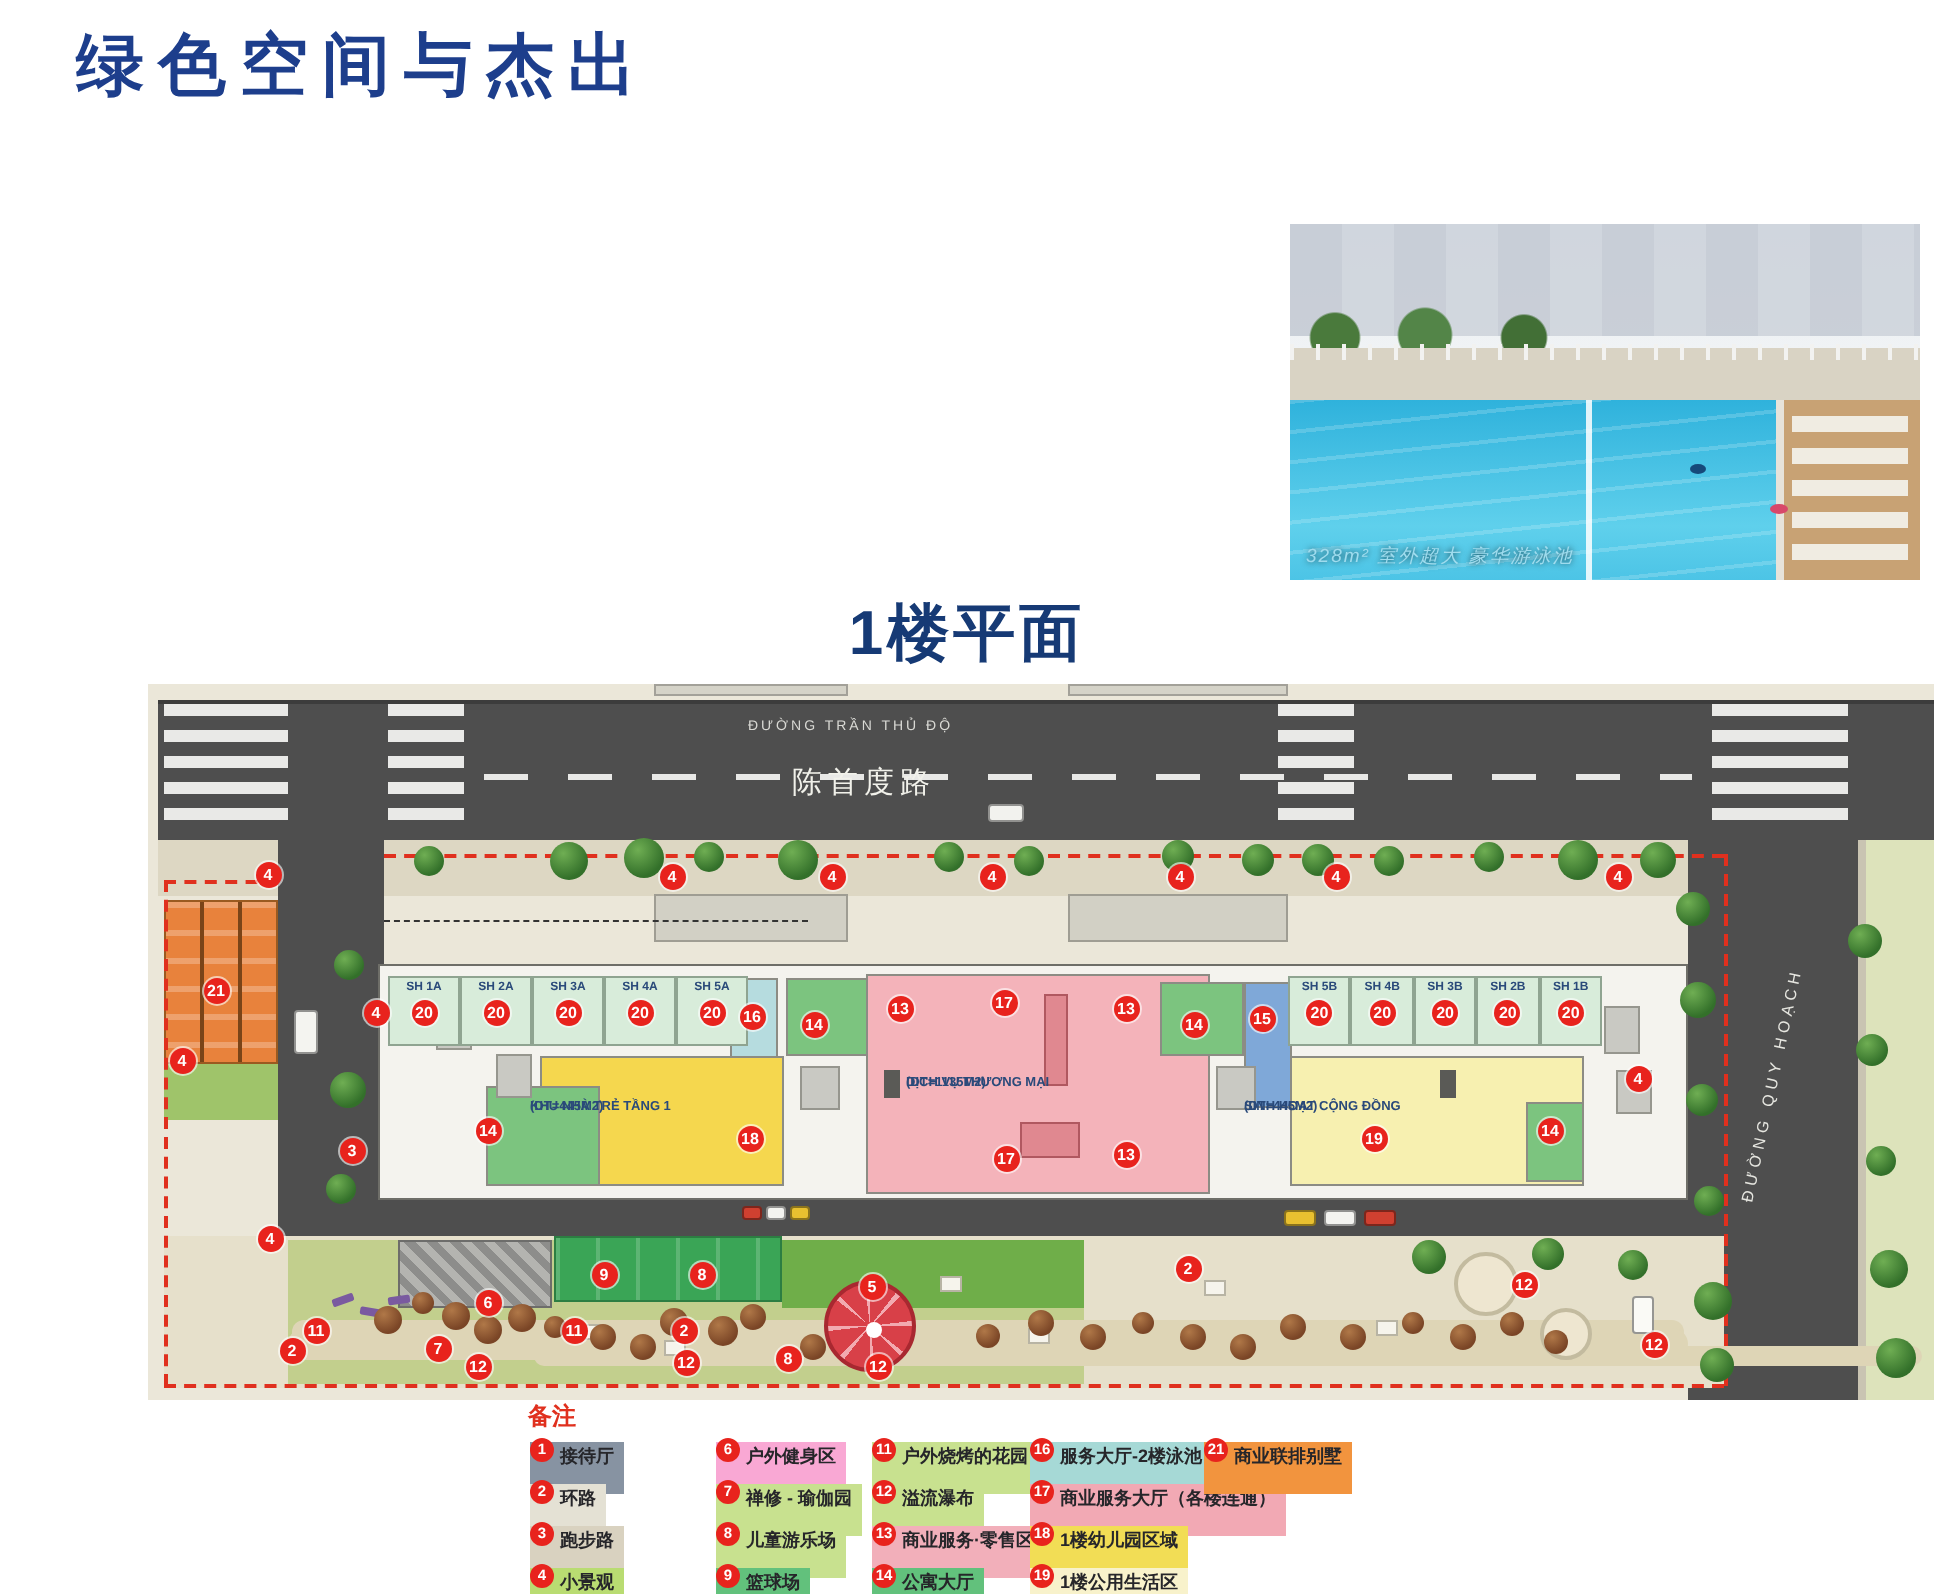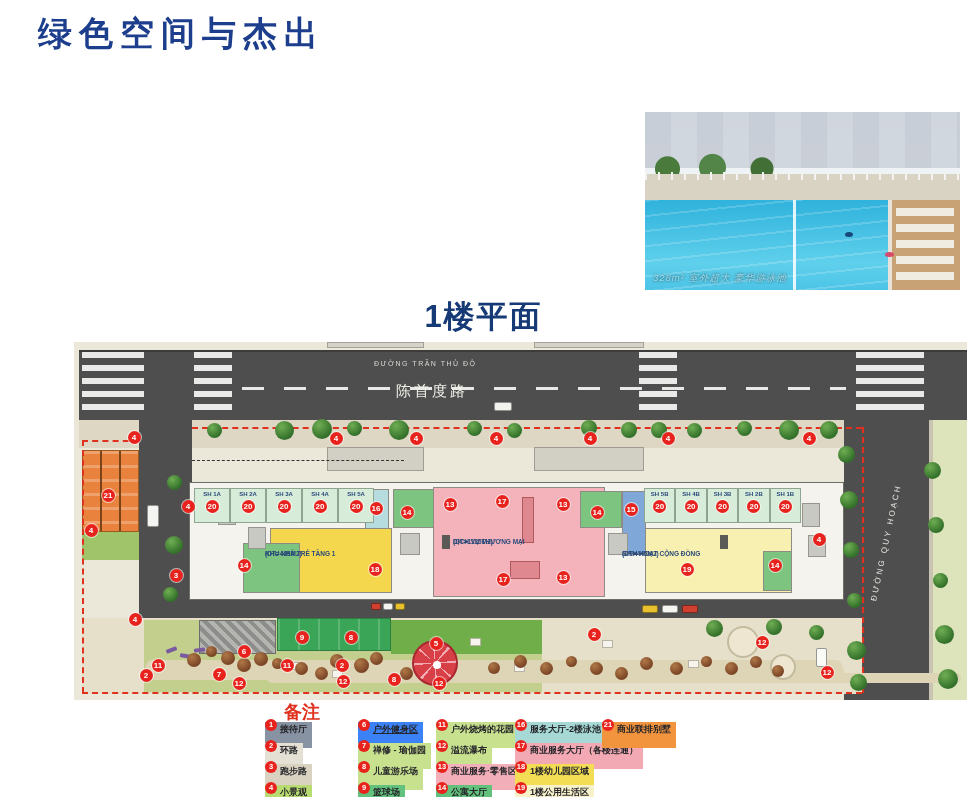--- a/index.html
+++ b/index.html
@@ -170,21 +170,21 @@
   .pav{left:330px;top:22px;width:46px;height:46px;border-radius:50%;
      background:repeating-conic-gradient(#d84048 0 38deg,#f2aab0 38deg 45deg);
      border:2px solid #a82830;z-index:6;}
   .pav::after{content:"";position:absolute;left:19px;top:19px;width:8px;height:8px;border-radius:50%;background:#fff;}
   .plaza{border-radius:50%;background:#eee6d0;border:2px solid #c3bb9f;}
   .wsq{background:#f6f4ec;border:1px solid #b8b4a4;z-index:4;}
   .lounger{width:11px;height:4px;background:#7a5aa0;border-radius:1px;z-index:5;}
 
   
   .legend{position:absolute;left:262px;top:700px;width:460px;height:95px;}
-  .legend-title{position:absolute;left:2px;top:0;font-size:18px;font-weight:bold;color:#e0301e;margin-left:20px;}
+  .legend-title{position:absolute;left:2px;top:0;font-size:12px;font-weight:bold;color:#e0301e;}
   .lcol{position:absolute;top:18px;}
   .litem{position:relative;height:14px;margin-bottom:7px;white-space:nowrap;}
   .lchip{display:inline-block;height:14px;line-height:14px;padding:0 5px 12px 15px;
      font-size:9px;font-weight:bold;color:#26262a;}
   .lnum{position:absolute;left:0;top:1px;width:12px;height:12px;border-radius:50%;background:#e8231d;
      color:#fff;font-size:7.5px;font-weight:bold;text-align:center;line-height:12px;z-index:2;}
 </style>
 </head>
 <body>
 
@@ -460,21 +460,21 @@
   <div class="legend">
     <div class="legend-title">备注</div>
     <div id="legend-cols">
         <div class="lcol" style="left: 3px;">
           <div class="litem"><span class="lnum">1</span><span class="lchip" style="background: rgb(135, 147, 162);">接待厅</span></div>
           <div class="litem"><span class="lnum">2</span><span class="lchip" style="background: rgb(228, 225, 212);">环路</span></div>
           <div class="litem"><span class="lnum">3</span><span class="lchip" style="background: rgb(217, 210, 192);">跑步路</span></div>
           <div class="litem"><span class="lnum">4</span><span class="lchip" style="background: rgb(185, 220, 114);">小景观</span></div>
         </div>
         <div class="lcol" style="left: 96px;">
-          <div class="litem"><span class="lnum">6</span><span class="lchip" style="background: #3b82f6; text-decoration: underline;">户外健身区</span></div>
+          <div class="litem"><span class="lnum">6</span><span class="lchip" style="background: #f9a8d4;">户外健身区</span></div>
           <div class="litem"><span class="lnum">7</span><span class="lchip" style="background: rgb(200, 225, 143);">禅修 - 瑜伽园</span></div>
           <div class="litem"><span class="lnum">8</span><span class="lchip" style="background: rgb(200, 225, 143);">儿童游乐场</span></div>
           <div class="litem"><span class="lnum">9</span><span class="lchip" style="background: rgb(98, 193, 124);">篮球场</span></div>
         </div>
         <div class="lcol" style="left: 174px;">
           <div class="litem"><span class="lnum">11</span><span class="lchip" style="background: rgb(200, 225, 143);">户外烧烤的花园</span></div>
           <div class="litem"><span class="lnum">12</span><span class="lchip" style="background: rgb(200, 225, 143);">溢流瀑布</span></div>
           <div class="litem"><span class="lnum">13</span><span class="lchip" style="background: rgb(242, 175, 186);">商业服务·零售区域</span></div>
           <div class="litem"><span class="lnum">14</span><span class="lchip" style="background: rgb(98, 193, 124);">公寓大厅</span></div>
         </div>

